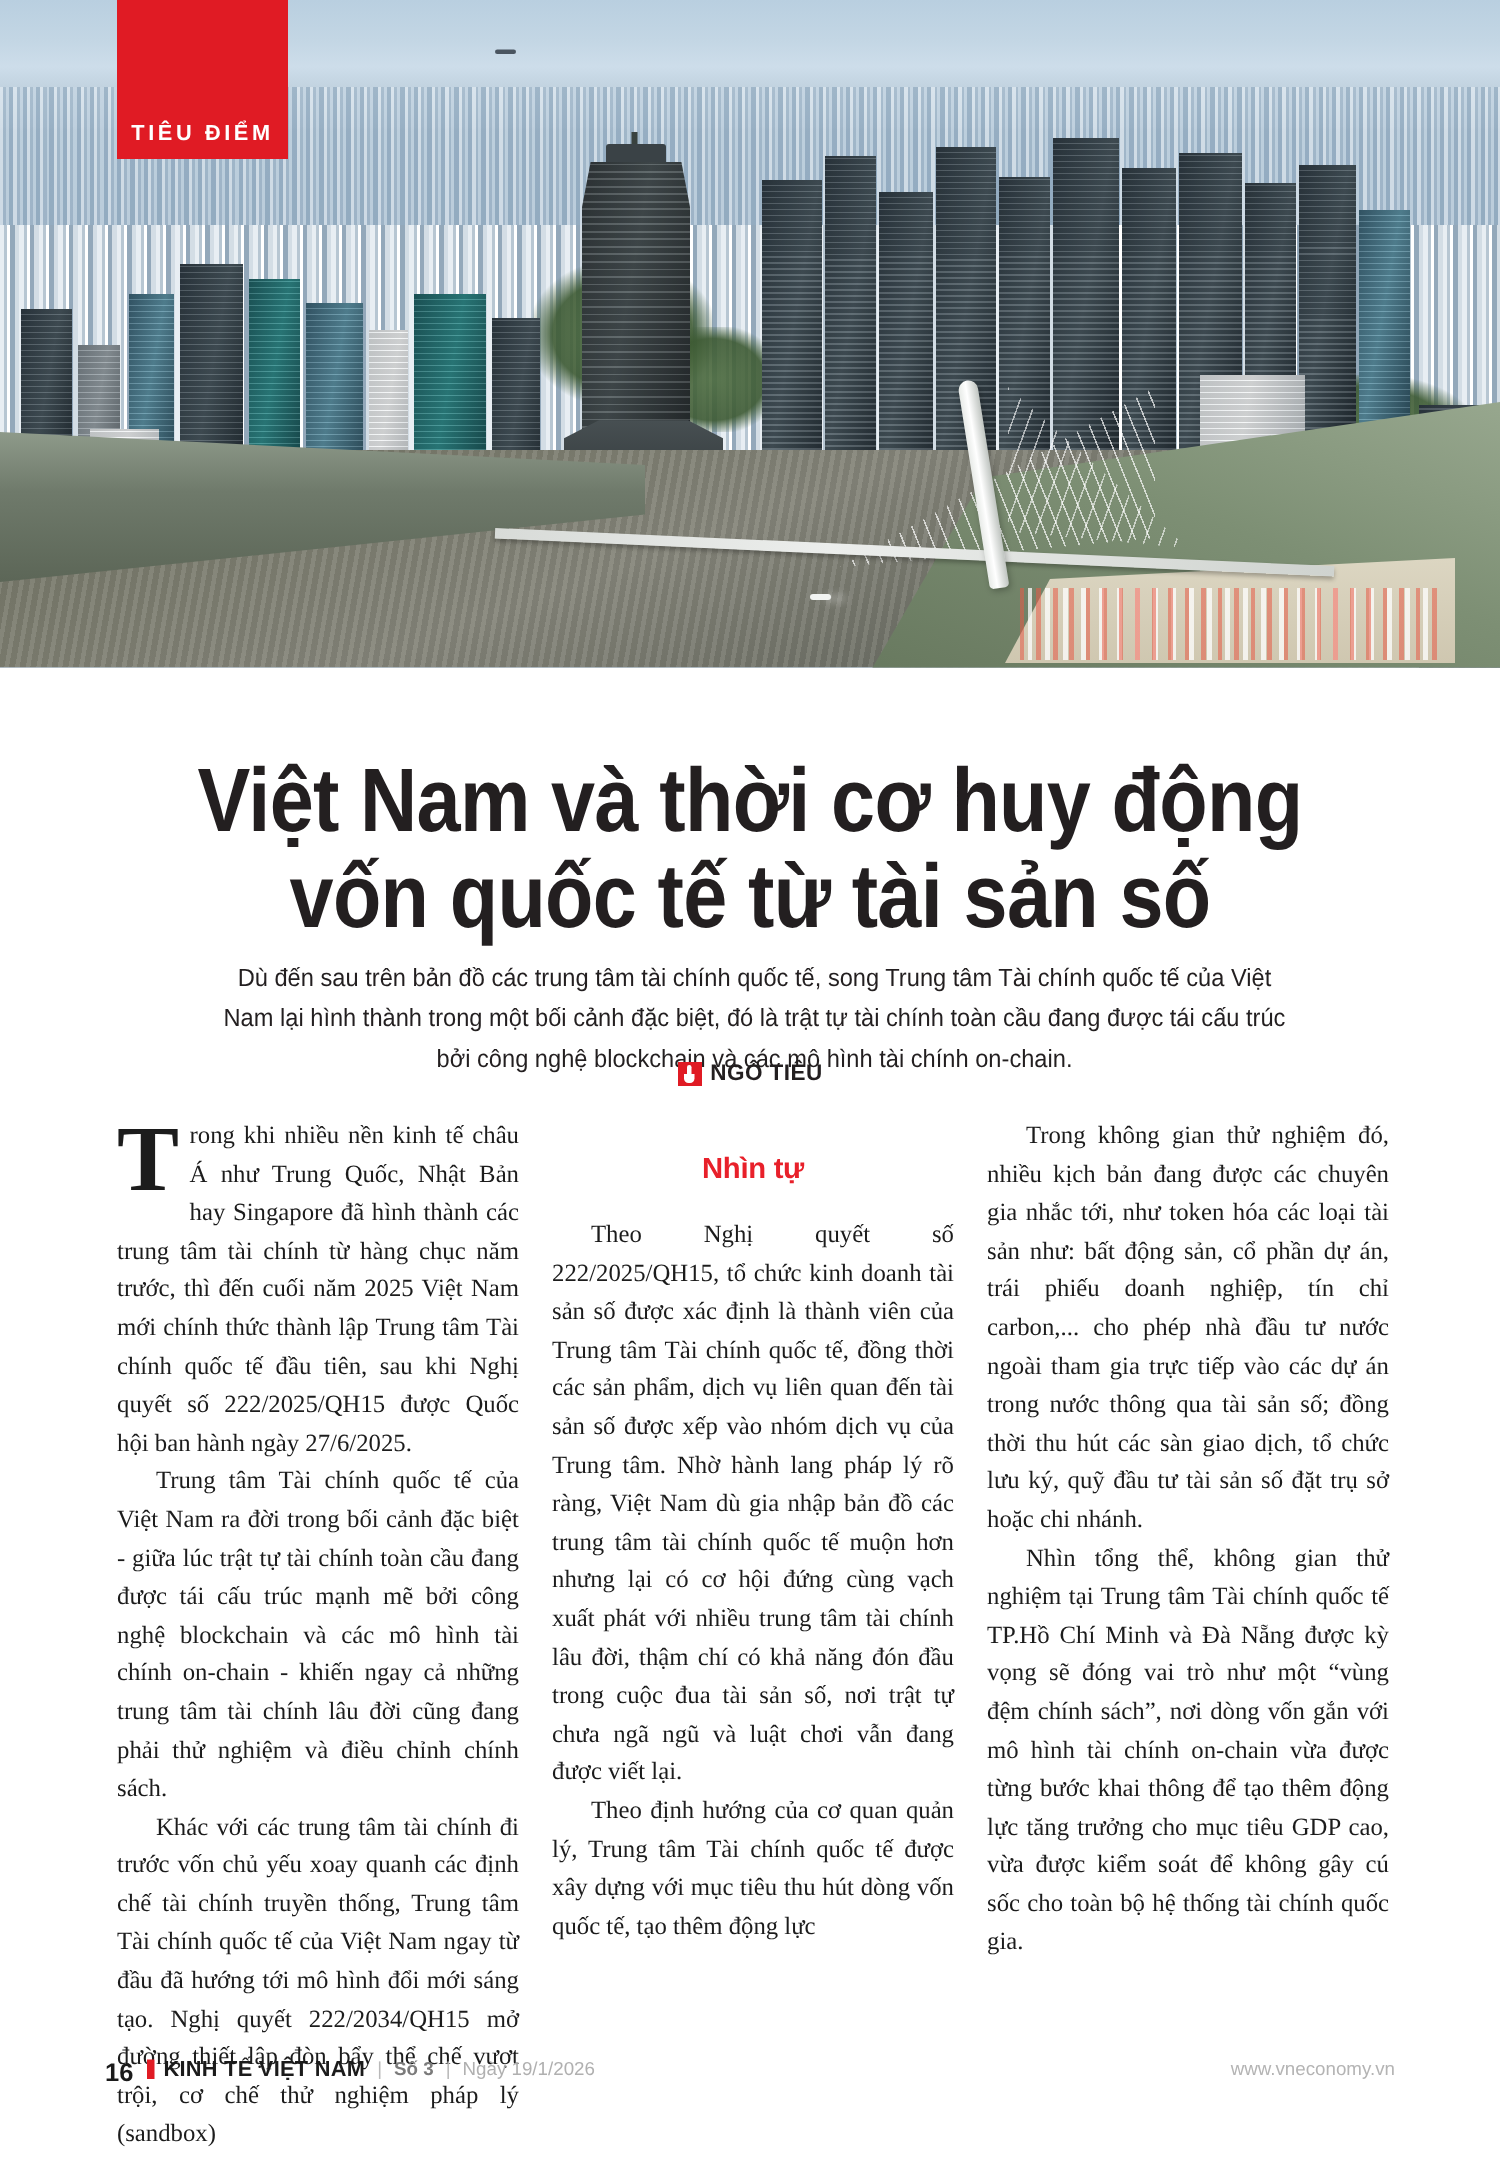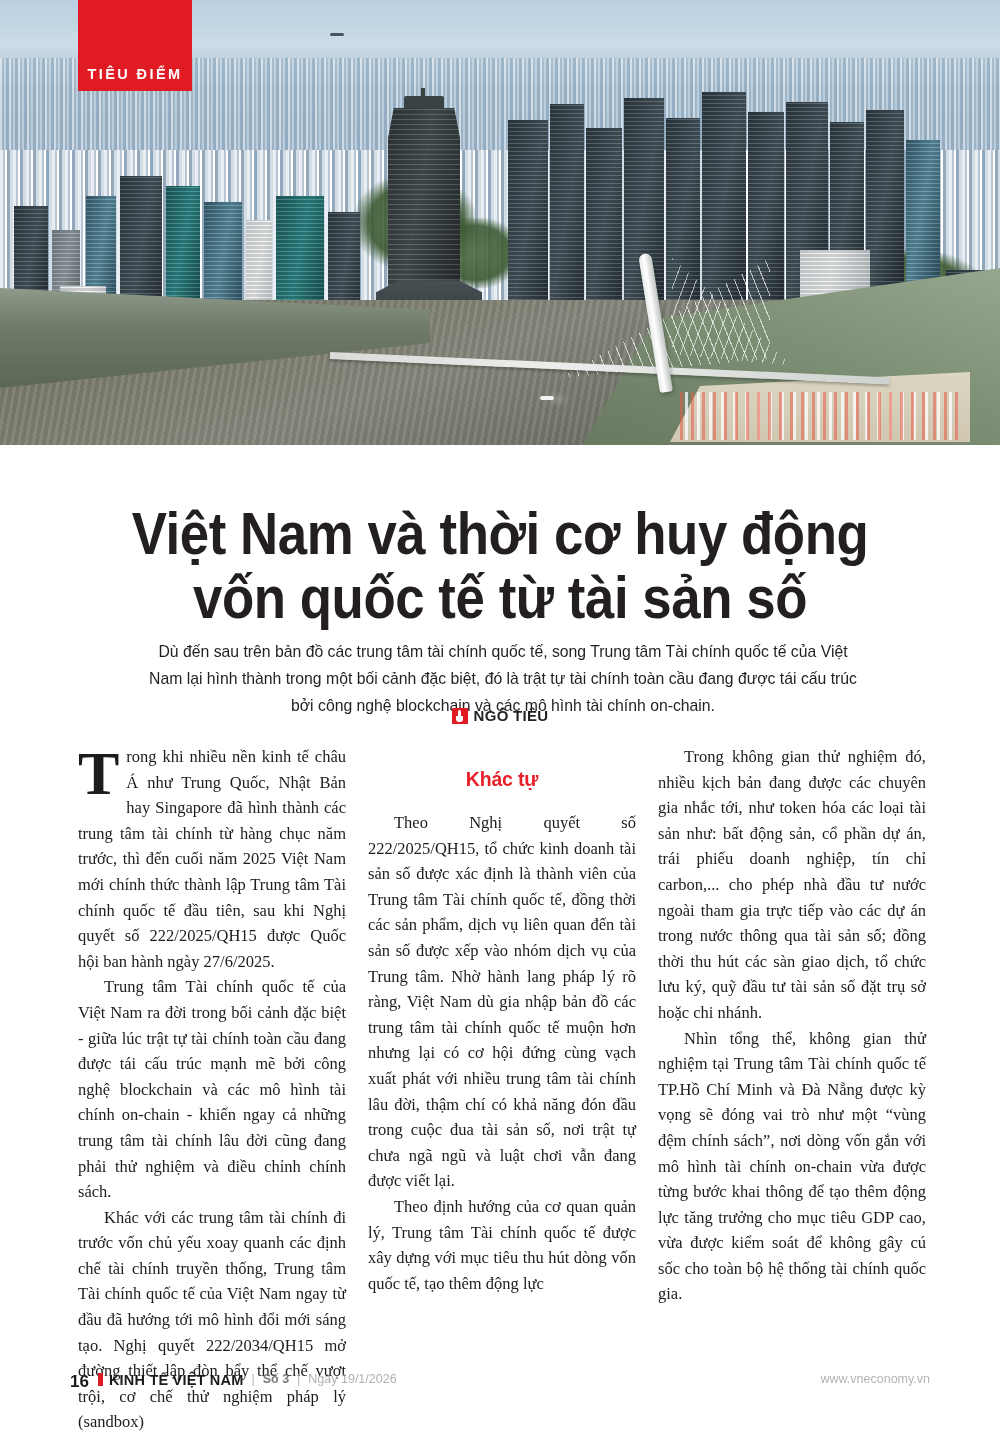--- a/index.html
+++ b/index.html
@@ -231,21 +231,21 @@
     left: 330px; top: 33px;
     width: 14px; height: 3px;
     background: #4a5560;
     border-radius: 2px;
   }
 
   
   .badge {
     position: absolute;
     left: 78px; top: 0;
-    width: 114px; height: 91px;
+    width: 114px; height: 106px;
     background: #e01b24;
     display: flex;
     align-items: flex-end;
     justify-content: center;
     padding-bottom: 9px;
     box-sizing: border-box;
     z-index: 5;
   }
   .badge-label {
     color: #ffffff;
@@ -497,21 +497,21 @@
 <div class="cols">
 
   <div class="col">
     <p class="dropcap no-indent">Trong khi nhiều nền kinh tế châu Á như Trung Quốc, Nhật Bản hay Singapore đã hình thành các trung tâm tài chính từ hàng chục năm trước, thì đến cuối năm 2025 Việt Nam mới chính thức thành lập Trung tâm Tài chính quốc tế đầu tiên, sau khi Nghị quyết số 222/2025/QH15 được Quốc hội ban hành ngày 27/6/2025.</p>
     <p>Trung tâm Tài chính quốc tế của Việt Nam ra đời trong bối cảnh đặc biệt - giữa lúc trật tự tài chính toàn cầu đang được tái cấu trúc mạnh mẽ bởi công nghệ blockchain và các mô hình tài chính on-chain - khiến ngay cả những trung tâm tài chính lâu đời cũng đang phải thử nghiệm và điều chỉnh chính sách.</p>
     <p>Khác với các trung tâm tài chính đi trước vốn chủ yếu xoay quanh các định chế tài chính truyền thống, Trung tâm Tài chính quốc tế của Việt Nam ngay từ đầu đã hướng tới mô hình đổi mới sáng tạo. Nghị quyết 222/2034/QH15 mở đường thiết lập đòn bẩy thể chế vượt trội, cơ chế thử nghiệm pháp lý (sandbox)</p>
   </div>
 
   <div class="col">
     <div class="sec-head">
-      <span class="l1">Khác tự</span>
+      <span class="l1">Nhìn tự</span>
     </div>
     <p>Theo Nghị quyết số 222/2025/QH15, tổ chức kinh doanh tài sản số được xác định là thành viên của Trung tâm Tài chính quốc tế, đồng thời các sản phẩm, dịch vụ liên quan đến tài sản số được xếp vào nhóm dịch vụ của Trung tâm. Nhờ hành lang pháp lý rõ ràng, Việt Nam dù gia nhập bản đồ các trung tâm tài chính quốc tế muộn hơn nhưng lại có cơ hội đứng cùng vạch xuất phát với nhiều trung tâm tài chính lâu đời, thậm chí có khả năng đón đầu trong cuộc đua tài sản số, nơi trật tự chưa ngã ngũ và luật chơi vẫn đang được viết lại.</p>
     <p>Theo định hướng của cơ quan quản lý, Trung tâm Tài chính quốc tế được xây dựng với mục tiêu thu hút dòng vốn quốc tế, tạo thêm động lực</p>
   </div>
 
   <div class="col">
     <p>Trong không gian thử nghiệm đó, nhiều kịch bản đang được các chuyên gia nhắc tới, như token hóa các loại tài sản như: bất động sản, cổ phần dự án, trái phiếu doanh nghiệp, tín chỉ carbon,... cho phép nhà đầu tư nước ngoài tham gia trực tiếp vào các dự án trong nước thông qua tài sản số; đồng thời thu hút các sàn giao dịch, tổ chức lưu ký, quỹ đầu tư tài sản số đặt trụ sở hoặc chi nhánh.</p>
     <p>Nhìn tổng thể, không gian thử nghiệm tại Trung tâm Tài chính quốc tế TP.Hồ Chí Minh và Đà Nẵng được kỳ vọng sẽ đóng vai trò như một “vùng đệm chính sách”, nơi dòng vốn gắn với mô hình tài chính on-chain vừa được từng bước khai thông để tạo thêm động lực tăng trưởng cho mục tiêu GDP cao, vừa được kiểm soát để không gây cú sốc cho toàn bộ hệ thống tài chính quốc gia.</p>
   </div>
 

